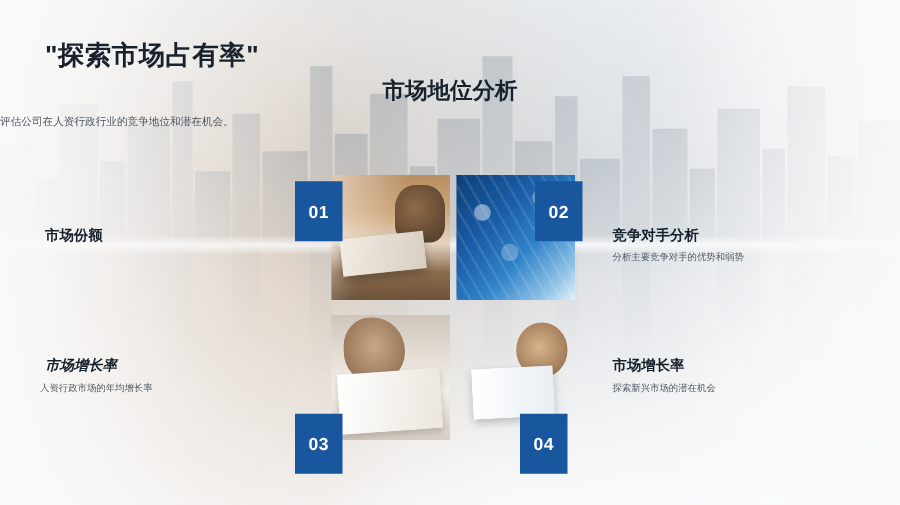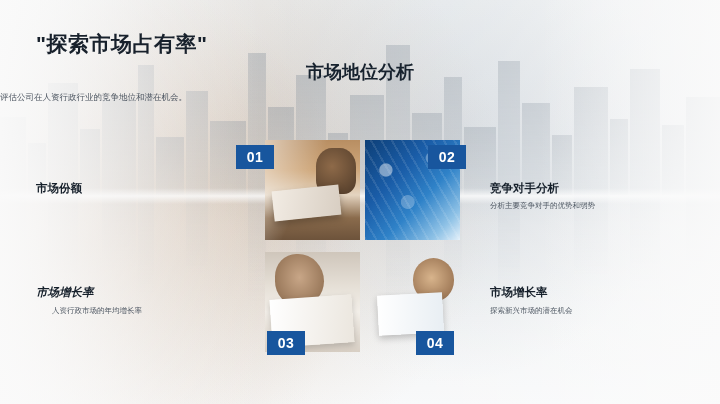--- a/index.html
+++ b/index.html
@@ -192,54 +192,54 @@
     content:"";
     position:absolute; right:6%; top:6%; width:44%; height:44%;
     background: radial-gradient(circle at 45% 45%, #d8b48c, #8a6343);
     border-radius: 50%;
   }
 
   
   .badge {
     position: absolute;
     width: 38px;
-    height: 24px;
+    height: 48px;
     background: #18569e;
     color: #ffffff;
     font-size: 14px;
     font-weight: bold;
     display: flex;
     align-items: center;
     justify-content: center;
     letter-spacing: 0.5px;
   }
   #badge-1 { left: 236px; top: 145px; }
   #badge-2 { left: 428px; top: 145px; }
-  #badge-3 { left: 236px; top: 331px; margin-left: 31px; }
+  #badge-3 { left: 236px; top: 331px; }
   #badge-4 { left: 416px; top: 331px; }
 
   
   .item-title {
     position: absolute;
     font-size: 11.5px;
     font-weight: bold;
     color: #16202b;
   }
   .item-desc {
     position: absolute;
     font-size: 7.5px;
     color: #4f5863;
     line-height: 1.4;
   }
   #t1 { left: 36px; top: 181px; }
   #d1 { left: 36px; top: 201px; width: 185px; }
   #t2 { left: 490px; top: 181px; }
   #d2 { left: 490px; top: 201px; width: 195px; }
   #t3 { left: 36px; top: 285px; font-style: italic; }
-  #d3 { left: 52px; top: 306px; width: 185px; }
+  #d3 { left: 32px; top: 306px; width: 185px; }
   #t4 { left: 490px; top: 285px; }
   #d4 { left: 490px; top: 306px; width: 195px; }
 </style>
 </head>
 <body>
 
 <div class="slide">
 
   <div class="bg-base"></div>
   <div class="bg-warm"></div>

